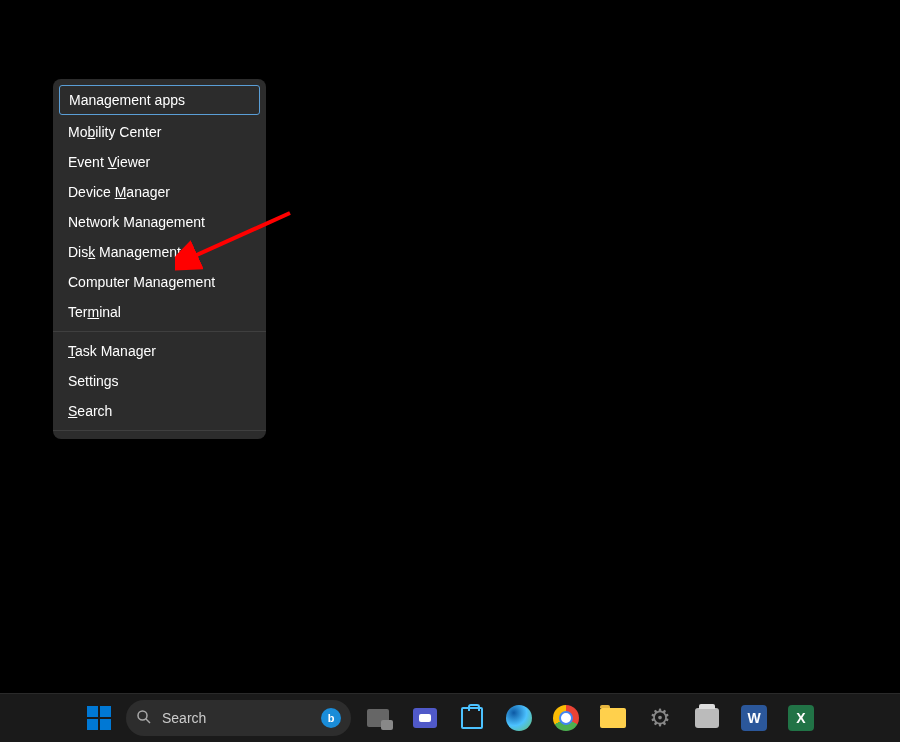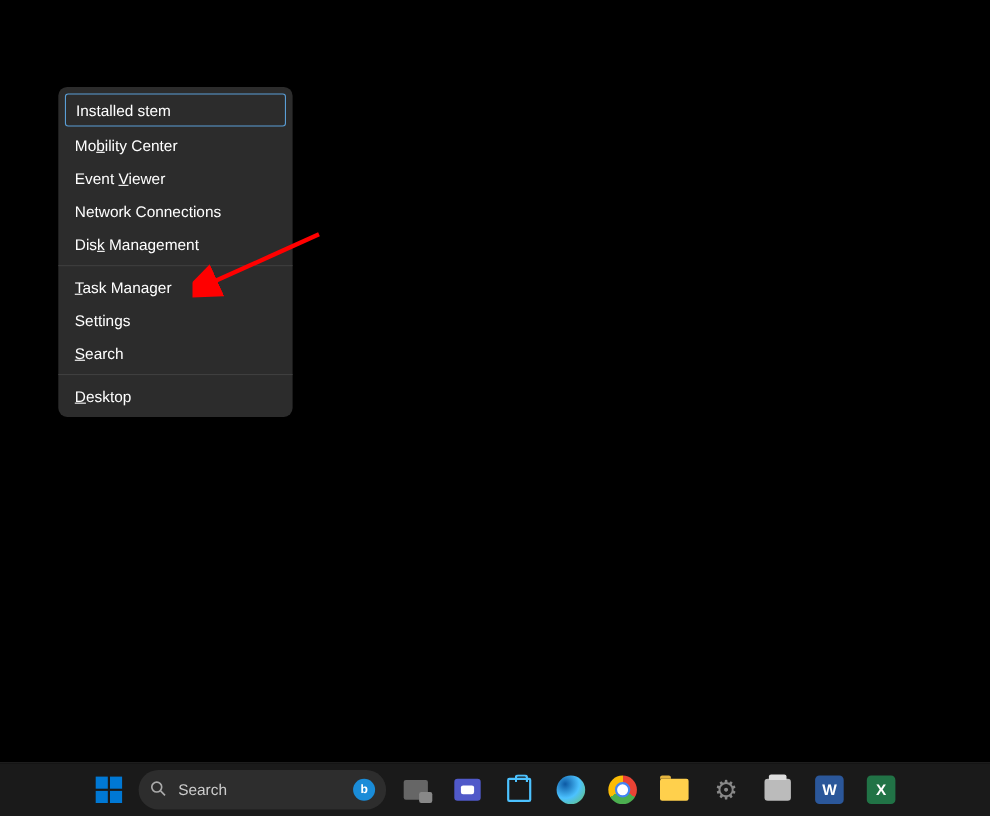--- a/index.html
+++ b/index.html
@@ -281,48 +281,54 @@
       display: flex;
       align-items: center;
       justify-content: center;
     }
   </style>
 </head>
 <body>
 
 <div class="context-menu" id="context-menu">
     <div class="menu-item highlighted">
-      <span>Installed stem</span>
+      <span>Management apps</span>
     </div>
     <div class="menu-item">
       <span>Mo<span class="underline">b</span>ility Center</span>
     </div>
     <div class="menu-item">
       <span>Event <span class="underline">V</span>iewer</span>
     </div>
     <div class="menu-item">
-      <span>Network Connections</span>
+      <span>Device <span class="underline">M</span>anager</span>
+    </div>
+    <div class="menu-item">
+      <span>Network Management</span>
     </div>
     <div class="menu-item">
       <span>Dis<span class="underline">k</span> Management</span>
     </div>
+    <div class="menu-item">
+      <span>Computer Management</span>
+    </div>
+    <div class="menu-item">
+      <span>Ter<span class="underline">m</span>inal</span>
+    </div>
     <div class="menu-separator"></div>
     <div class="menu-item">
       <span><span class="underline">T</span>ask Manager</span>
     </div>
     <div class="menu-item">
       <span>Settin<span class="underline">g</span>s</span>
     </div>
     <div class="menu-item">
       <span><span class="underline">S</span>earch</span>
     </div>
     <div class="menu-separator"></div>
-    <div class="menu-item">
-      <span><span class="underline">D</span>esktop</span>
-    </div>
   </div>
 
 <svg class="annotation-arrow" width="130" height="70">
   <defs>
     <marker id="arrowhead" markerWidth="10" markerHeight="8" refX="2" refY="4" orient="auto">
       <polygon points="0 0, 10 4, 0 8" fill="#ff0000"></polygon>
     </marker>
   </defs>
   <line x1="115" y1="5" x2="15" y2="50" stroke="#ff0000" stroke-width="4" marker-end="url(#arrowhead)"></line>
 </svg>

